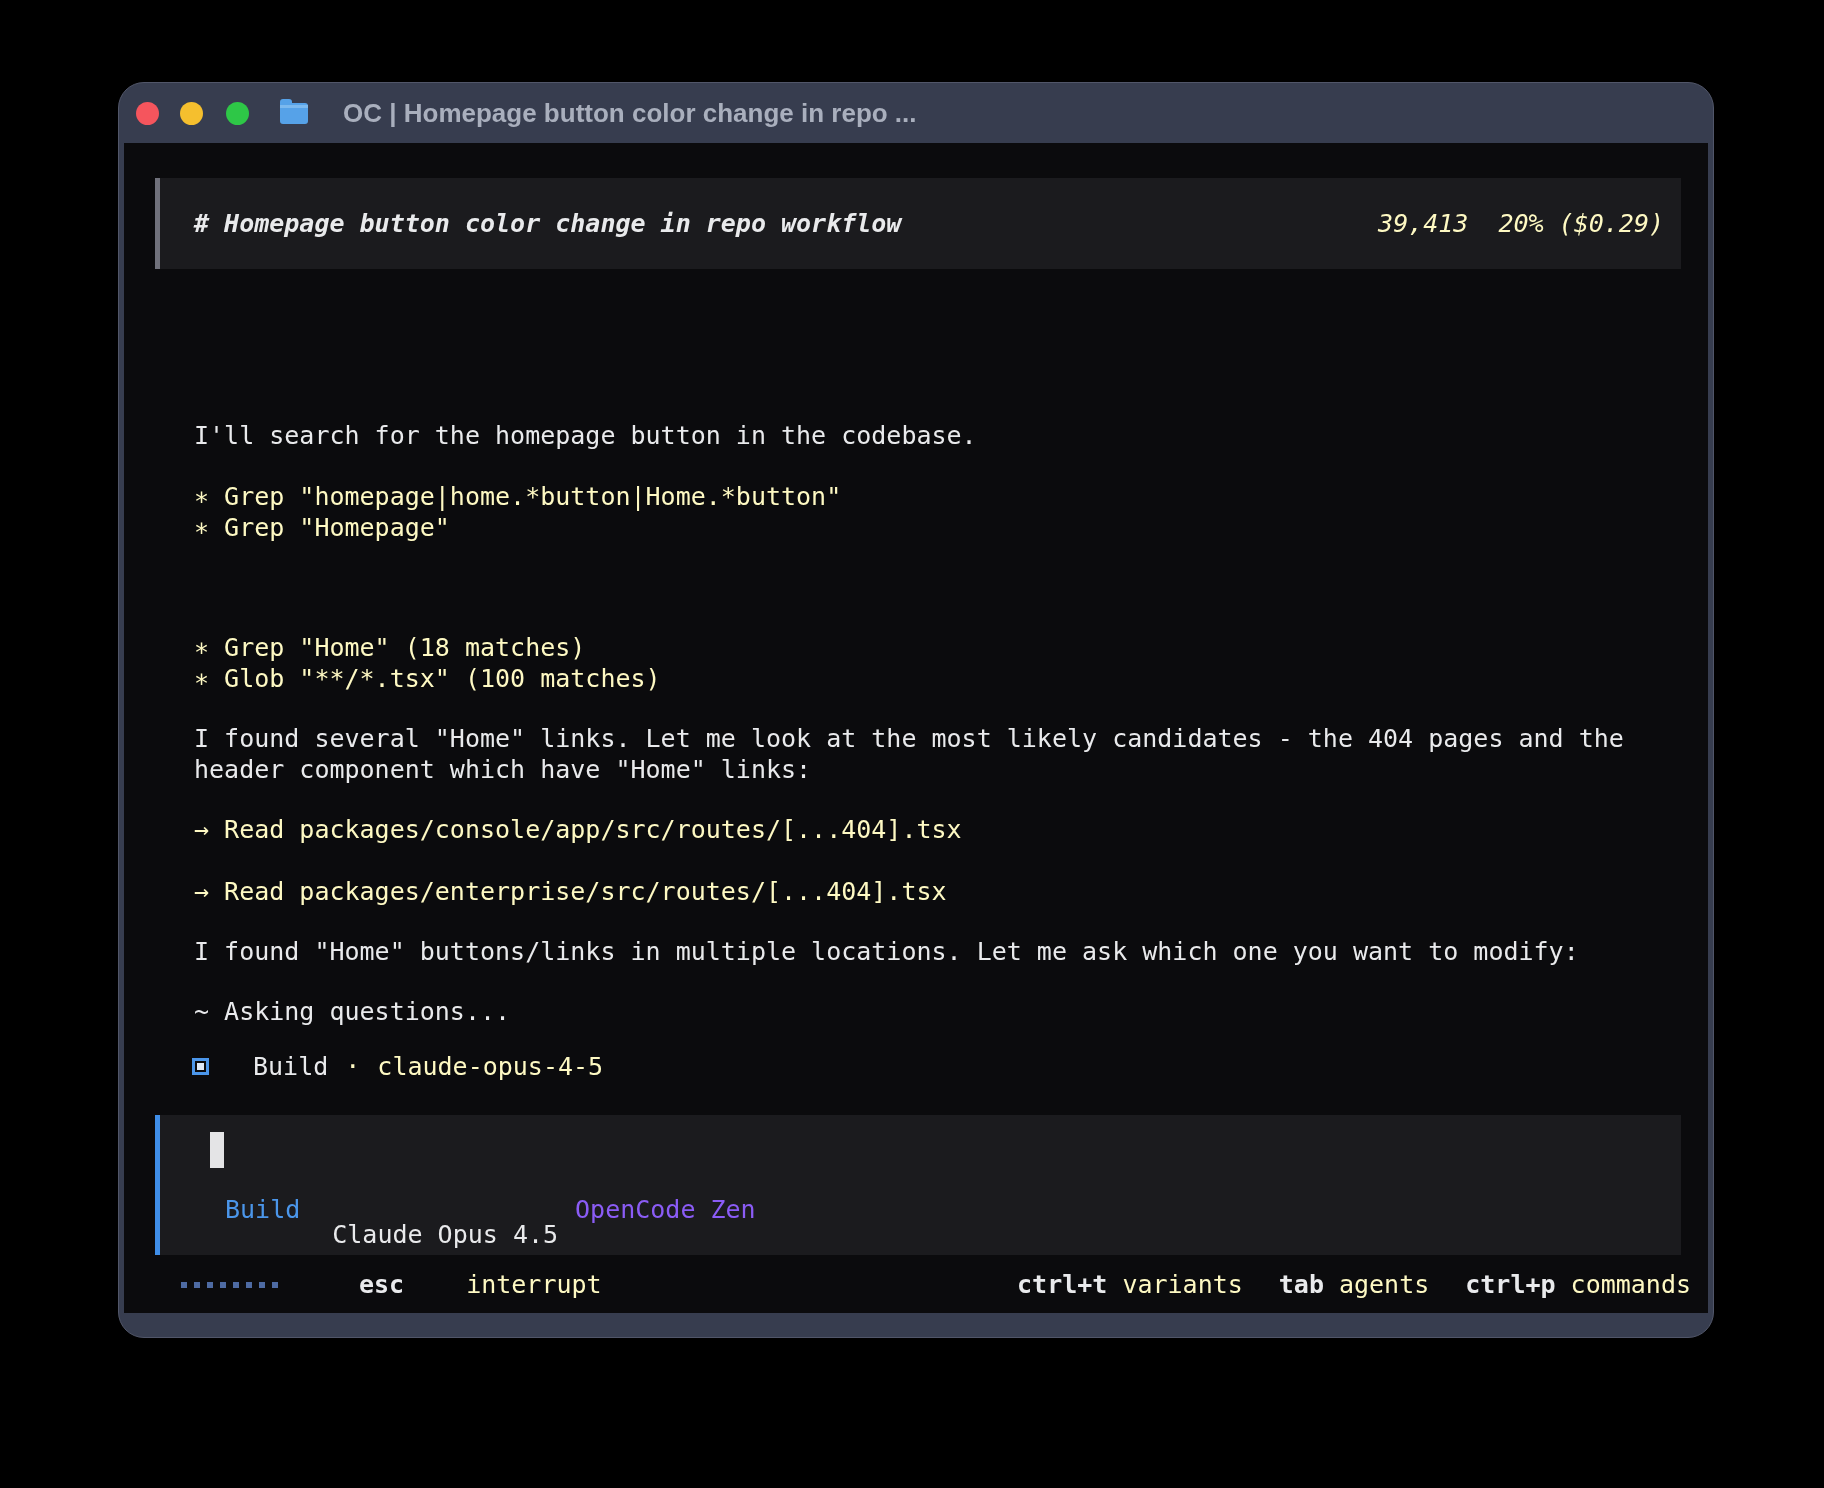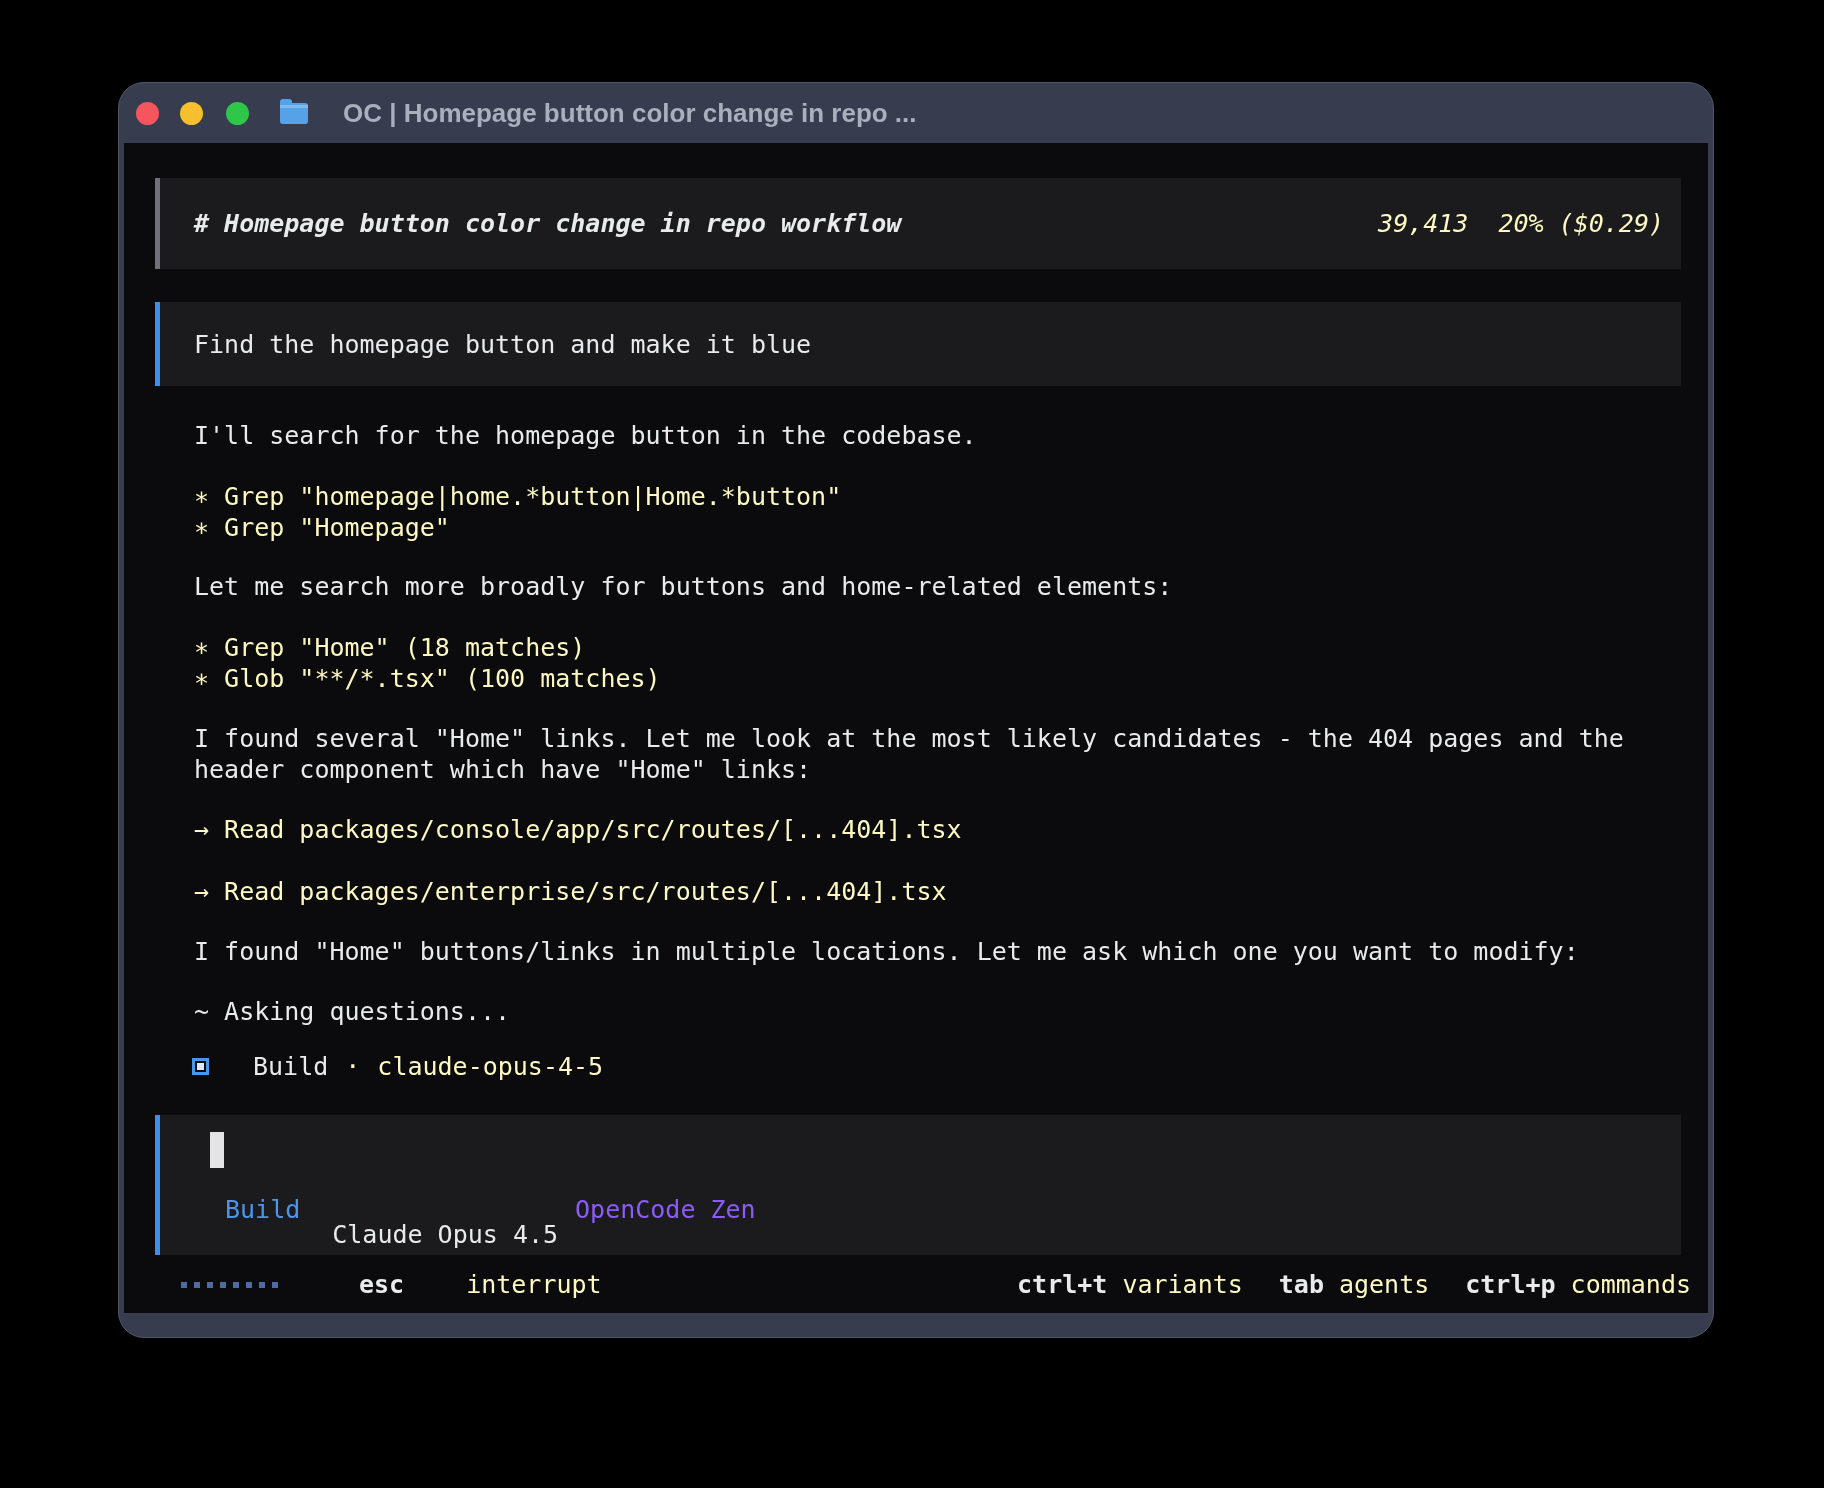--- a/index.html
+++ b/index.html
@@ -95,28 +95,24 @@
 
   <div class="content">
 
     <div class="panel bordered-gray header-panel">
       <div class="header-row mono">
         <span class="bright bold"># Homepage button color change in repo workflow</span>
         <span class="header-stats dim"><span>39,413</span><span>20%</span> <span style="margin-left:0">($0.29)</span></span>
       </div>
     </div>
 
-    <div class="panel bordered-blue user-panel">
-      <div class="user-text mono bright">Find the homepage button and make it blue</div>
-    </div>
 
     <div class="t-line mono bright" style="top:277px">I'll search for the homepage button in the codebase.</div>
     <div class="t-line mono dim" style="top:338px">∗ Grep "homepage|home.*button|Home.*button"</div>
     <div class="t-line mono dim" style="top:369px">∗ Grep "Homepage"</div>
-    <div class="t-line mono bright" style="top:428px">Let me search more broadly for buttons and home-related elements:</div>
     <div class="t-line mono dim" style="top:489px">∗ Grep "Home" (18 matches)</div>
     <div class="t-line mono dim" style="top:520px">∗ Glob "**/*.tsx" (100 matches)</div>
     <div class="t-line mono bright" style="top:580px">I found several "Home" links. Let me look at the most likely candidates - the 404 pages and the</div>
     <div class="t-line mono bright" style="top:611px">header component which have "Home" links:</div>
     <div class="t-line mono dim" style="top:671px">→ Read packages/console/app/src/routes/[...404].tsx</div>
     <div class="t-line mono dim" style="top:733px">→ Read packages/enterprise/src/routes/[...404].tsx</div>
     <div class="t-line mono bright" style="top:793px">I found "Home" buttons/links in multiple locations. Let me ask which one you want to modify:</div>
     <div class="t-line mono bright" style="top:853px">~ Asking questions...</div>
 
     <div class="status-row mono">

